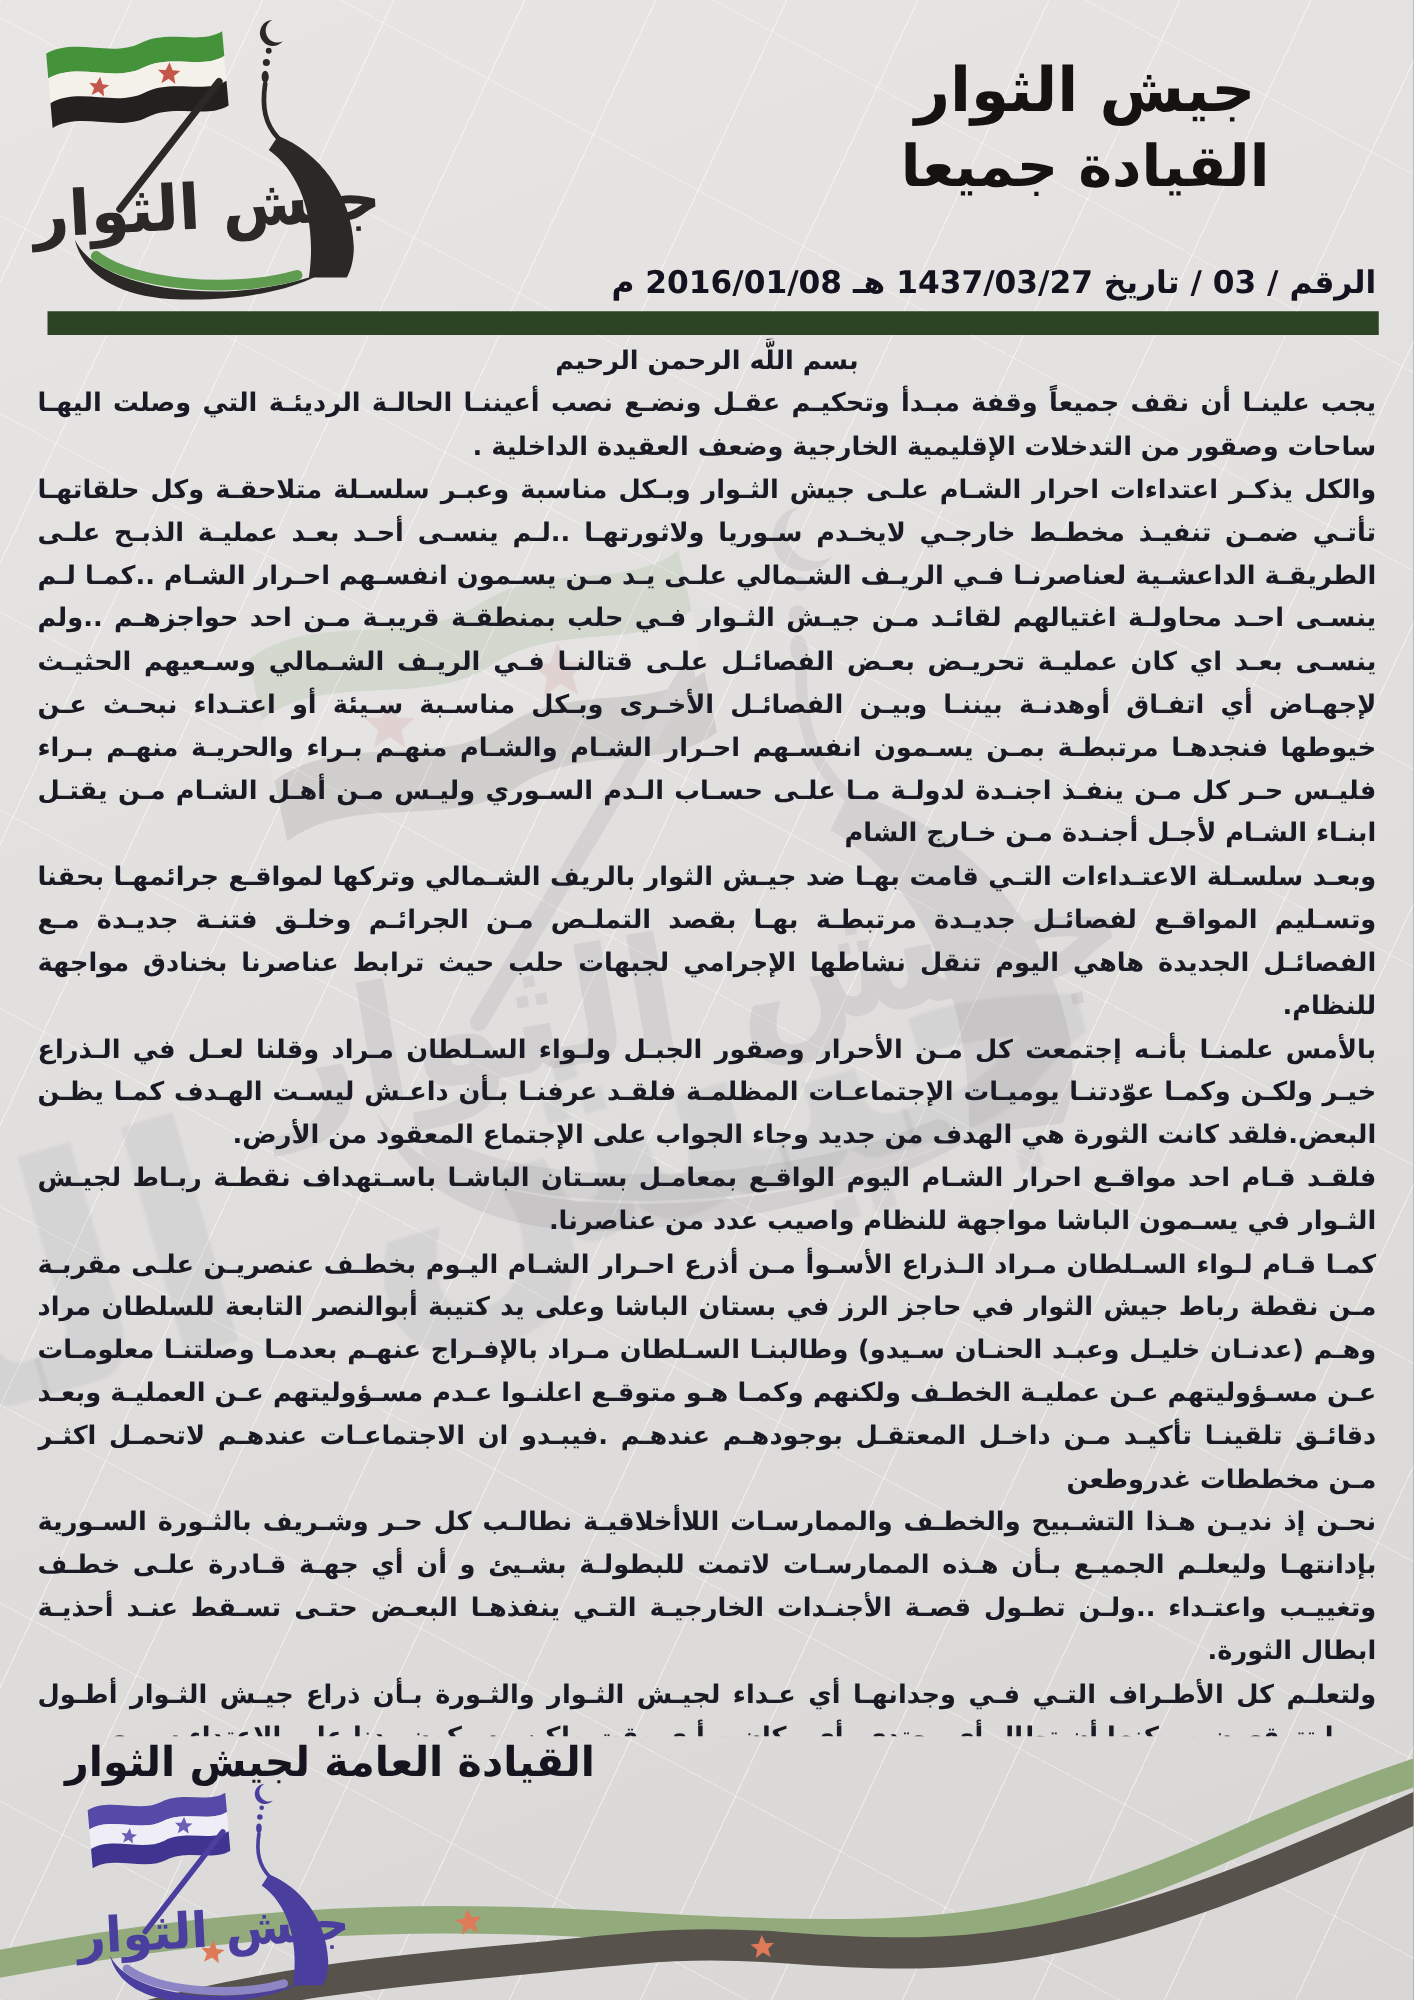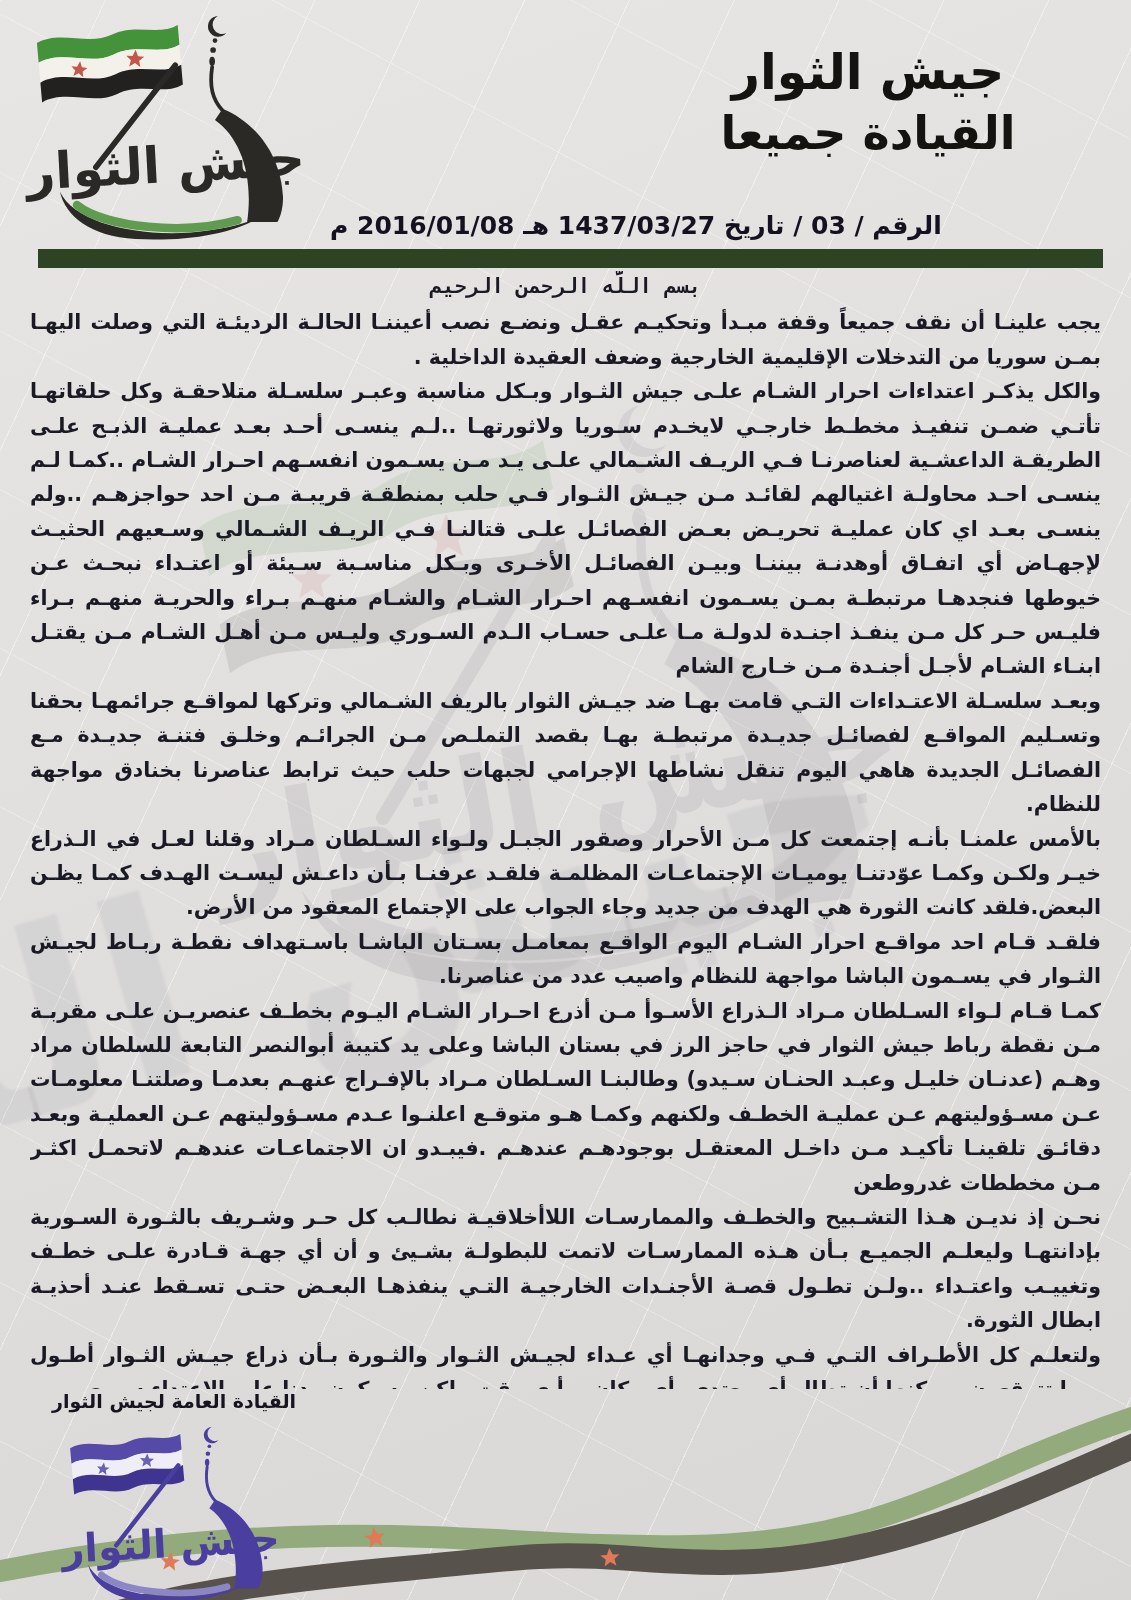--- a/index.html
+++ b/index.html
@@ -17,40 +17,40 @@
   }
   
   .masthead{
     position:absolute;top:40px;right:48px;width:430px;
     text-align:center;font-weight:bold;color:#15130f;z-index:4;
   }
   .masthead .t1{font-size:49px;line-height:1.35;letter-spacing:2px;}
   .masthead .t2{font-size:46px;line-height:1.2;}
   .refline{
     position:absolute;top:211px;right:30px;left:330px;
-    direction:rtl;text-align:left;
+    direction:rtl;text-align:right;
     font-size:25px;font-weight:bold;color:#14121e;z-index:4;
   }
   .bar{
     position:absolute;top:249px;left:38px;right:28px;height:19px;
     background:#2c4324;z-index:4;
   }
   
   .body{
     position:absolute;top:271px;left:30px;right:30px;max-height:1118px;overflow:hidden;
     direction:rtl;text-align:justify;
     font-weight:bold;color:#1a1a24;
     font-size:20.5px;line-height:34.4px;z-index:3;
   }
   .body p{margin:0;text-align-last:right;}
-  .basmala{text-align:center;text-align-last:center !important;font-family:Liberation Mono, monospace;}
+  .basmala{text-align:center;text-align-last:center !important;}
   .signature{
     position:absolute;top:1390px;left:52px;
     direction:rtl;font-weight:bold;color:#16141f;
-    font-size:19px;z-index:5;
+    font-size:33px;z-index:5;
   }
   
   .logo{position:absolute;z-index:5;}
   .logo-top{left:24px;top:10px;width:312px;height:237px;
     --ink:#2b2926;--b1:#44923a;--b2:#f4f1ea;--b3:#23211f;--star:#c4564a;--accent:#5f9c50;}
   .logo-bottom{left:60px;top:1422px;width:244px;height:186px;
     --ink:#4a3f9e;--b1:#554aa8;--b2:#efeef6;--b3:#3f3590;--star:#6a60b4;--accent:#8d86c6;}
   .wm-logo{left:190px;top:400px;width:780px;height:592px;opacity:.10;transform:rotate(-7deg);z-index:1;
     --ink:#55555e;--b1:#44923a;--b2:#ffffff;--b3:#3a3a3a;--star:#c4564a;--accent:#6a6a72;}
   .wm-callig{
@@ -107,21 +107,21 @@
   <div class="masthead">
     <div class="t1">جيش  الثوار</div>
     <div class="t2">القيادة جميعا</div>
   </div>
 
   <div class="refline">الرقم / 03 /  تاريخ  1437/03/27 هـ  2016/01/08 م</div>
   <div class="bar"></div>
 
   <div class="body">
     <p class="basmala">بسم اللَّه الرحمن الرحيم</p>
-    <p>يجب علينـا أن نقف جميعاً وقفة مبـدأ وتحكيـم عقـل ونضـع نصب أعيننـا الحالـة الرديئـة التي وصلت اليهـا بمـن سوريا من التدخلات الإقليمية الخارجية وضعف العقيدة الداخلية .</p>
+    <p>يجب علينـا أن نقف جميعاً وقفة مبـدأ وتحكيـم عقـل ونضـع نصب أعيننـا الحالـة الرديئـة التي وصلت اليهـا ساحات وصقور من التدخلات الإقليمية الخارجية وضعف العقيدة الداخلية .</p>
     <p>والكل يذكـر اعتداءات احرار الشـام علـى جيش الثـوار وبـكل مناسبة وعبـر سلسـلة متلاحقـة وكل حلقاتهـا تأتـي ضمـن تنفيـذ مخطـط خارجـي لايخـدم سـوريا ولاثورتهـا ..لـم ينسـى أحـد بعـد عمليـة الذبـح علـى الطريقـة الداعشـية لعناصرنـا فـي الريـف الشـمالي علـى يـد مـن يسـمون انفسـهم احـرار الشـام ..كمـا لـم ينسـى احـد محاولـة اغتيالهم لقائـد مـن جيـش الثـوار فـي حلب بمنطقـة قريبـة مـن احد حواجزهـم ..ولم ينسـى بعـد اي كان عمليـة تحريـض بعـض الفصائـل علـى قتالنـا فـي الريـف الشـمالي وسـعيهم الحثيـث لإجهـاض أي اتفـاق أوهدنـة بيننـا وبيـن الفصائـل الأخـرى وبـكل مناسـبة سـيئة أو اعتـداء نبحـث عـن خيوطها فنجدهـا مرتبطـة بمـن يسـمون انفسـهم احـرار الشـام والشـام منهـم بـراء والحريـة منهـم بـراء فليـس حـر كل مـن ينفـذ اجنـدة لدولـة مـا علـى حسـاب الـدم السـوري وليـس مـن أهـل الشـام مـن يقتـل ابنـاء الشـام لأجـل أجنـدة مـن خـارج الشام</p>
     <p>وبعـد سلسـلة الاعتـداءات التـي قامت بهـا ضد جيـش الثوار بالريف الشـمالي وتركها لمواقـع جرائمهـا بحقنا وتسـليم المواقـع لفصائـل جديـدة مرتبطـة بهـا بقصد التملـص مـن الجرائـم وخلـق فتنـة جديـدة مـع الفصائـل الجديدة هاهي اليوم تنقل نشاطها الإجرامي لجبهات حلب حيث ترابط عناصرنا بخنادق مواجهة للنظام.</p>
     <p>بالأمس علمنـا بأنـه إجتمعت كل مـن الأحرار وصقور الجبـل ولـواء السـلطان مـراد وقلنا لعـل في الـذراع خيـر ولكـن وكمـا عوّدتنـا يوميـات الإجتماعـات المظلمـة فلقـد عرفنـا بـأن داعـش ليسـت الهـدف كمـا يظـن البعض.فلقد كانت الثورة هي الهدف من جديد وجاء الجواب على الإجتماع المعقود من الأرض.</p>
     <p>فلقـد قـام احد مواقـع احرار الشـام اليوم الواقـع بمعامـل بسـتان الباشـا باسـتهداف نقطـة ربـاط لجيـش الثـوار في يسـمون الباشا مواجهة للنظام واصيب عدد من عناصرنا.</p>
     <p>كمـا قـام لـواء السـلطان مـراد الـذراع الأسـوأ مـن أذرع احـرار الشـام اليـوم بخطـف عنصريـن علـى مقربـة مـن نقطة رباط جيش الثوار في حاجز الرز في بستان الباشا وعلى يد كتيبة أبوالنصر التابعة للسلطان مراد وهـم (عدنـان خليـل وعبـد الحنـان سـيدو) وطالبنـا السـلطان مـراد بالإفـراج عنهـم بعدمـا وصلتنـا معلومـات عـن مسـؤوليتهم عـن عمليـة الخطـف ولكنهم وكمـا هـو متوقـع اعلنـوا عـدم مسـؤوليتهم عـن العمليـة وبعـد دقائـق تلقينـا تأكيـد مـن داخـل المعتقـل بوجودهـم عندهـم .فيبـدو ان الاجتماعـات عندهـم لاتحمـل اكثـر مـن مخططات غدروطعن</p>
     <p>نحـن إذ نديـن هـذا التشـبيح والخطـف والممارسـات اللاأخلاقيـة نطالـب كل حـر وشـريف بالثـورة السـورية بإدانتهـا وليعلـم الجميـع بـأن هـذه الممارسـات لاتمت للبطولـة بشـيئ و أن أي جهـة قـادرة علـى خطـف وتغييـب واعتـداء ..ولـن تطـول قصـة الأجنـدات الخارجيـة التـي ينفذهـا البعـض حتـى تسـقط عنـد أحذيـة ابطال الثورة.</p>
     <p>ولتعلـم كل الأطـراف التـي فـي وجدانهـا أي عـداء لجيـش الثـوار والثـورة بـأن ذراع جيـش الثـوار أطـول ممـا تتوقعون ويمكنها أن تطال أي معتدي بأي مكان وبأ ي وقت ولكن وسيكون ردنا على الاعتداء سريع</p>
   </div>
 
   <div class="signature">القيادة العامة لجيش الثوار</div>

